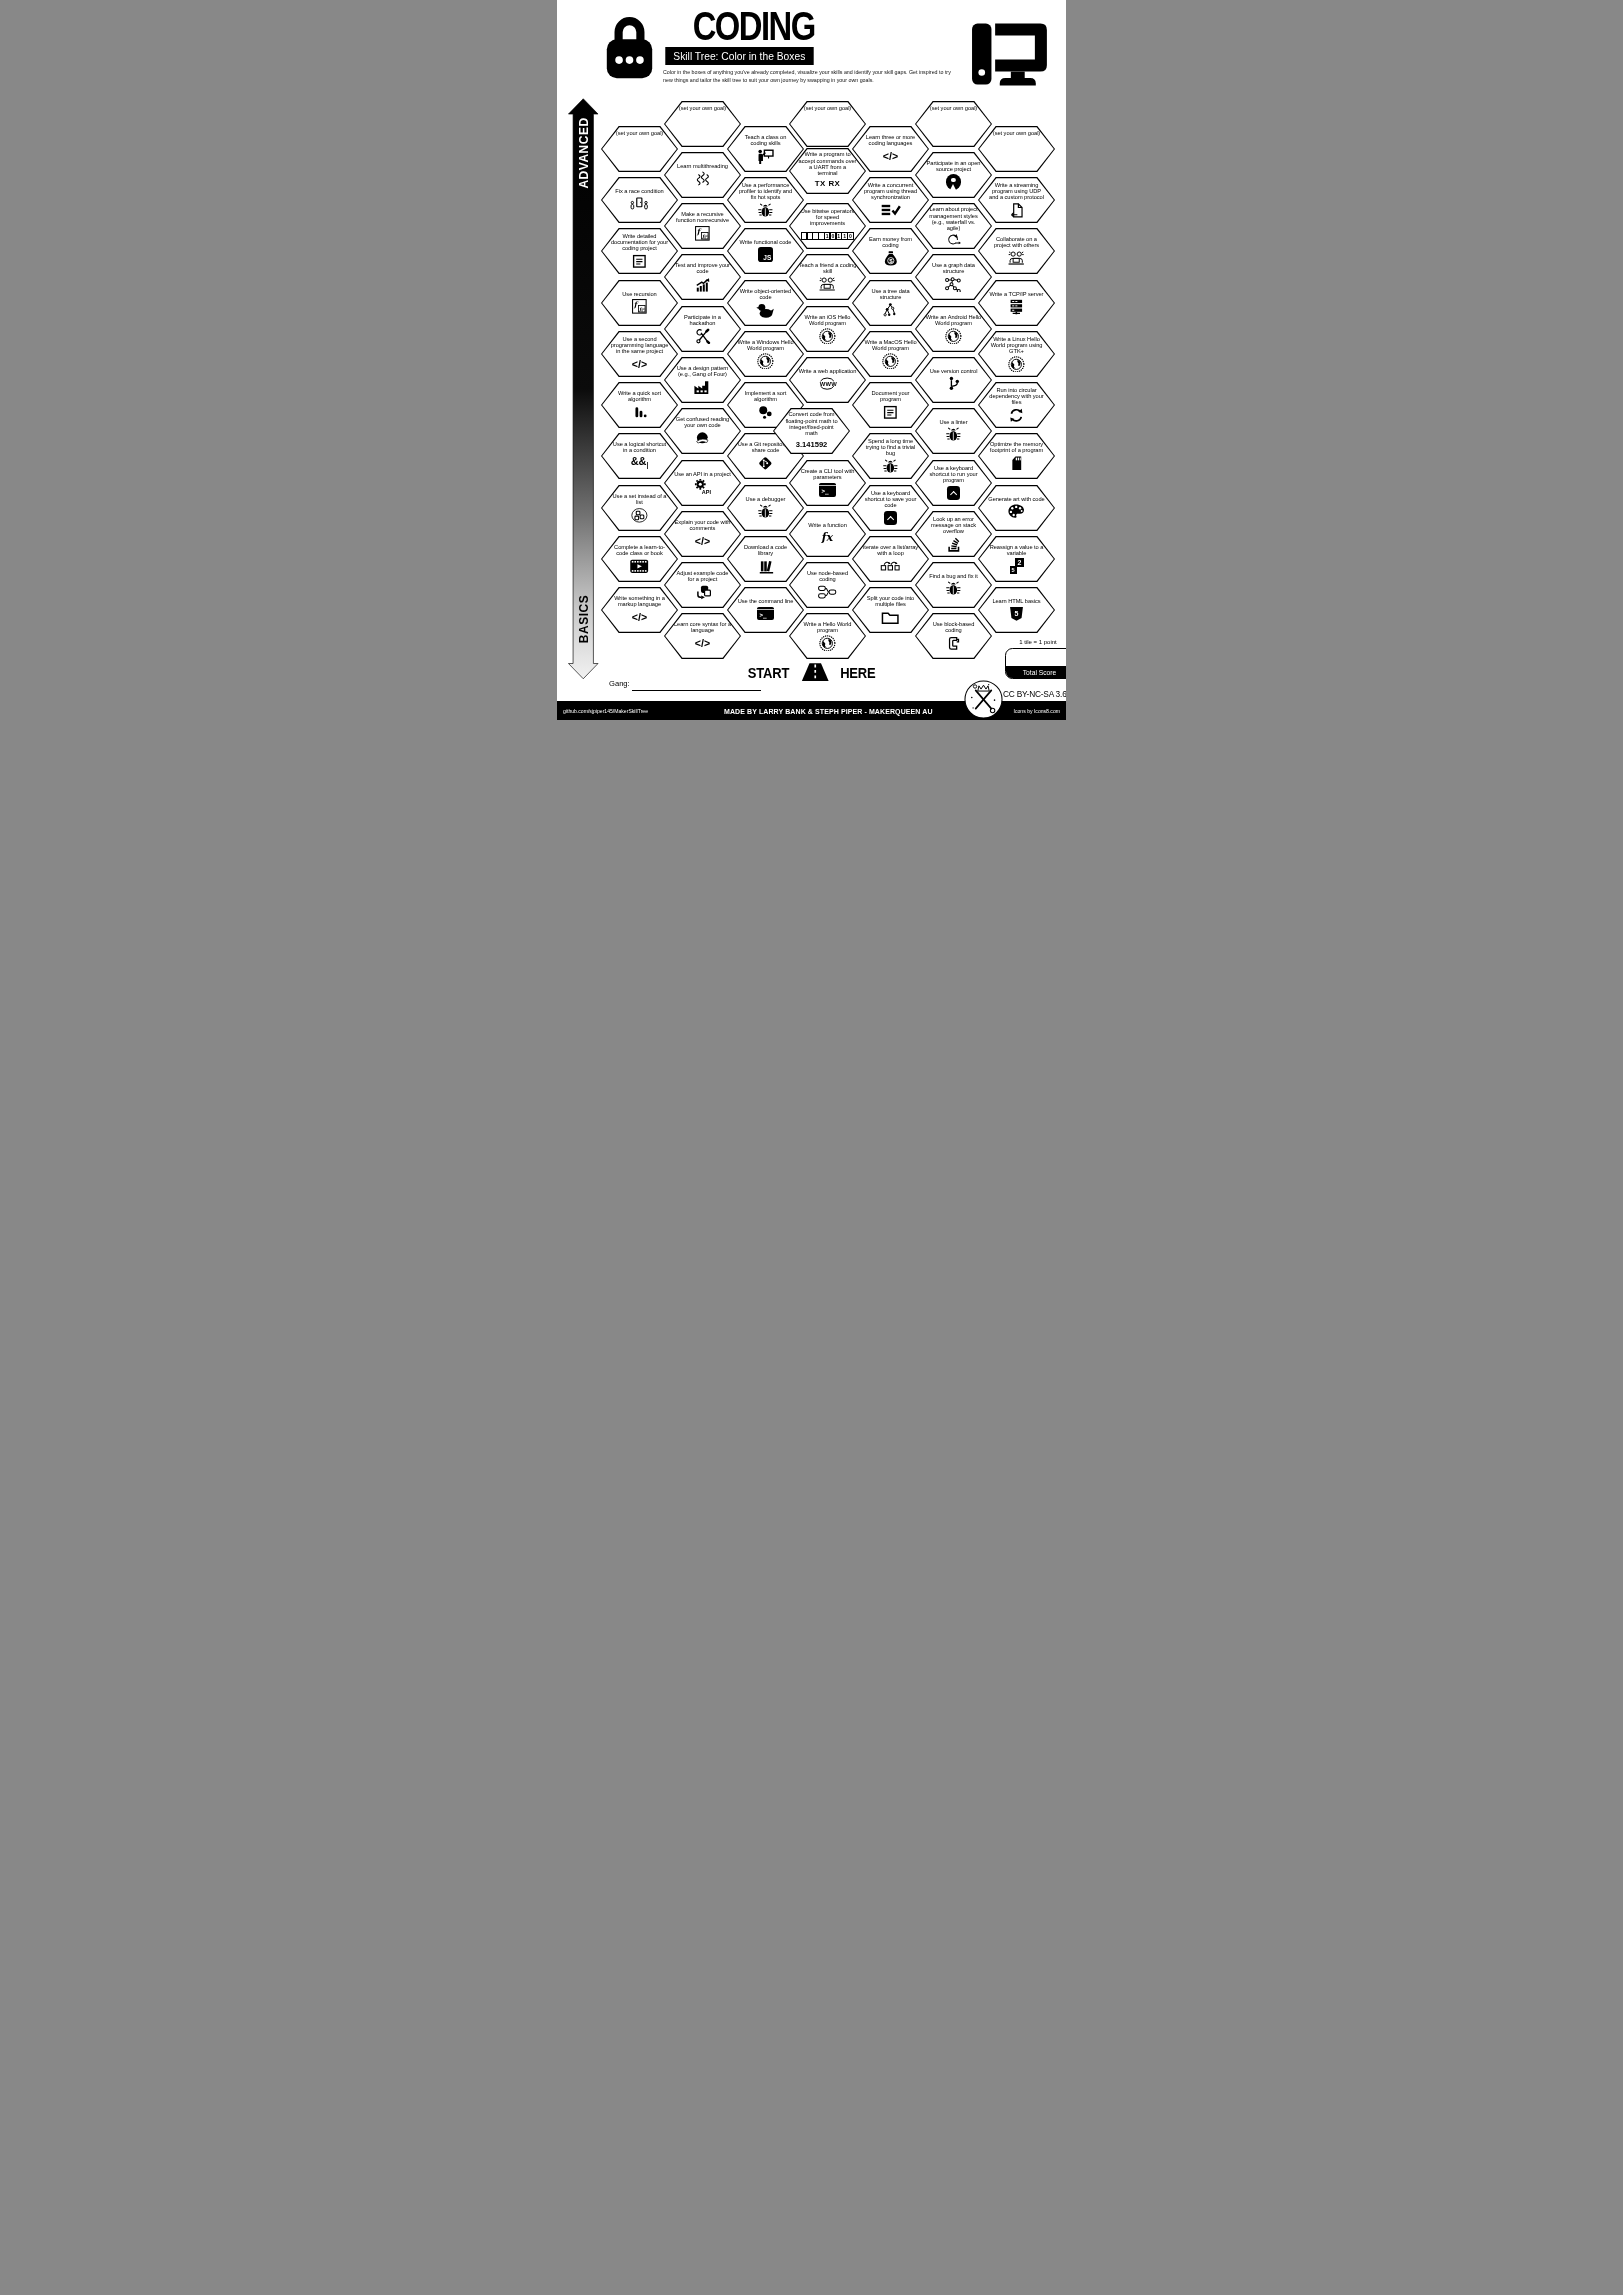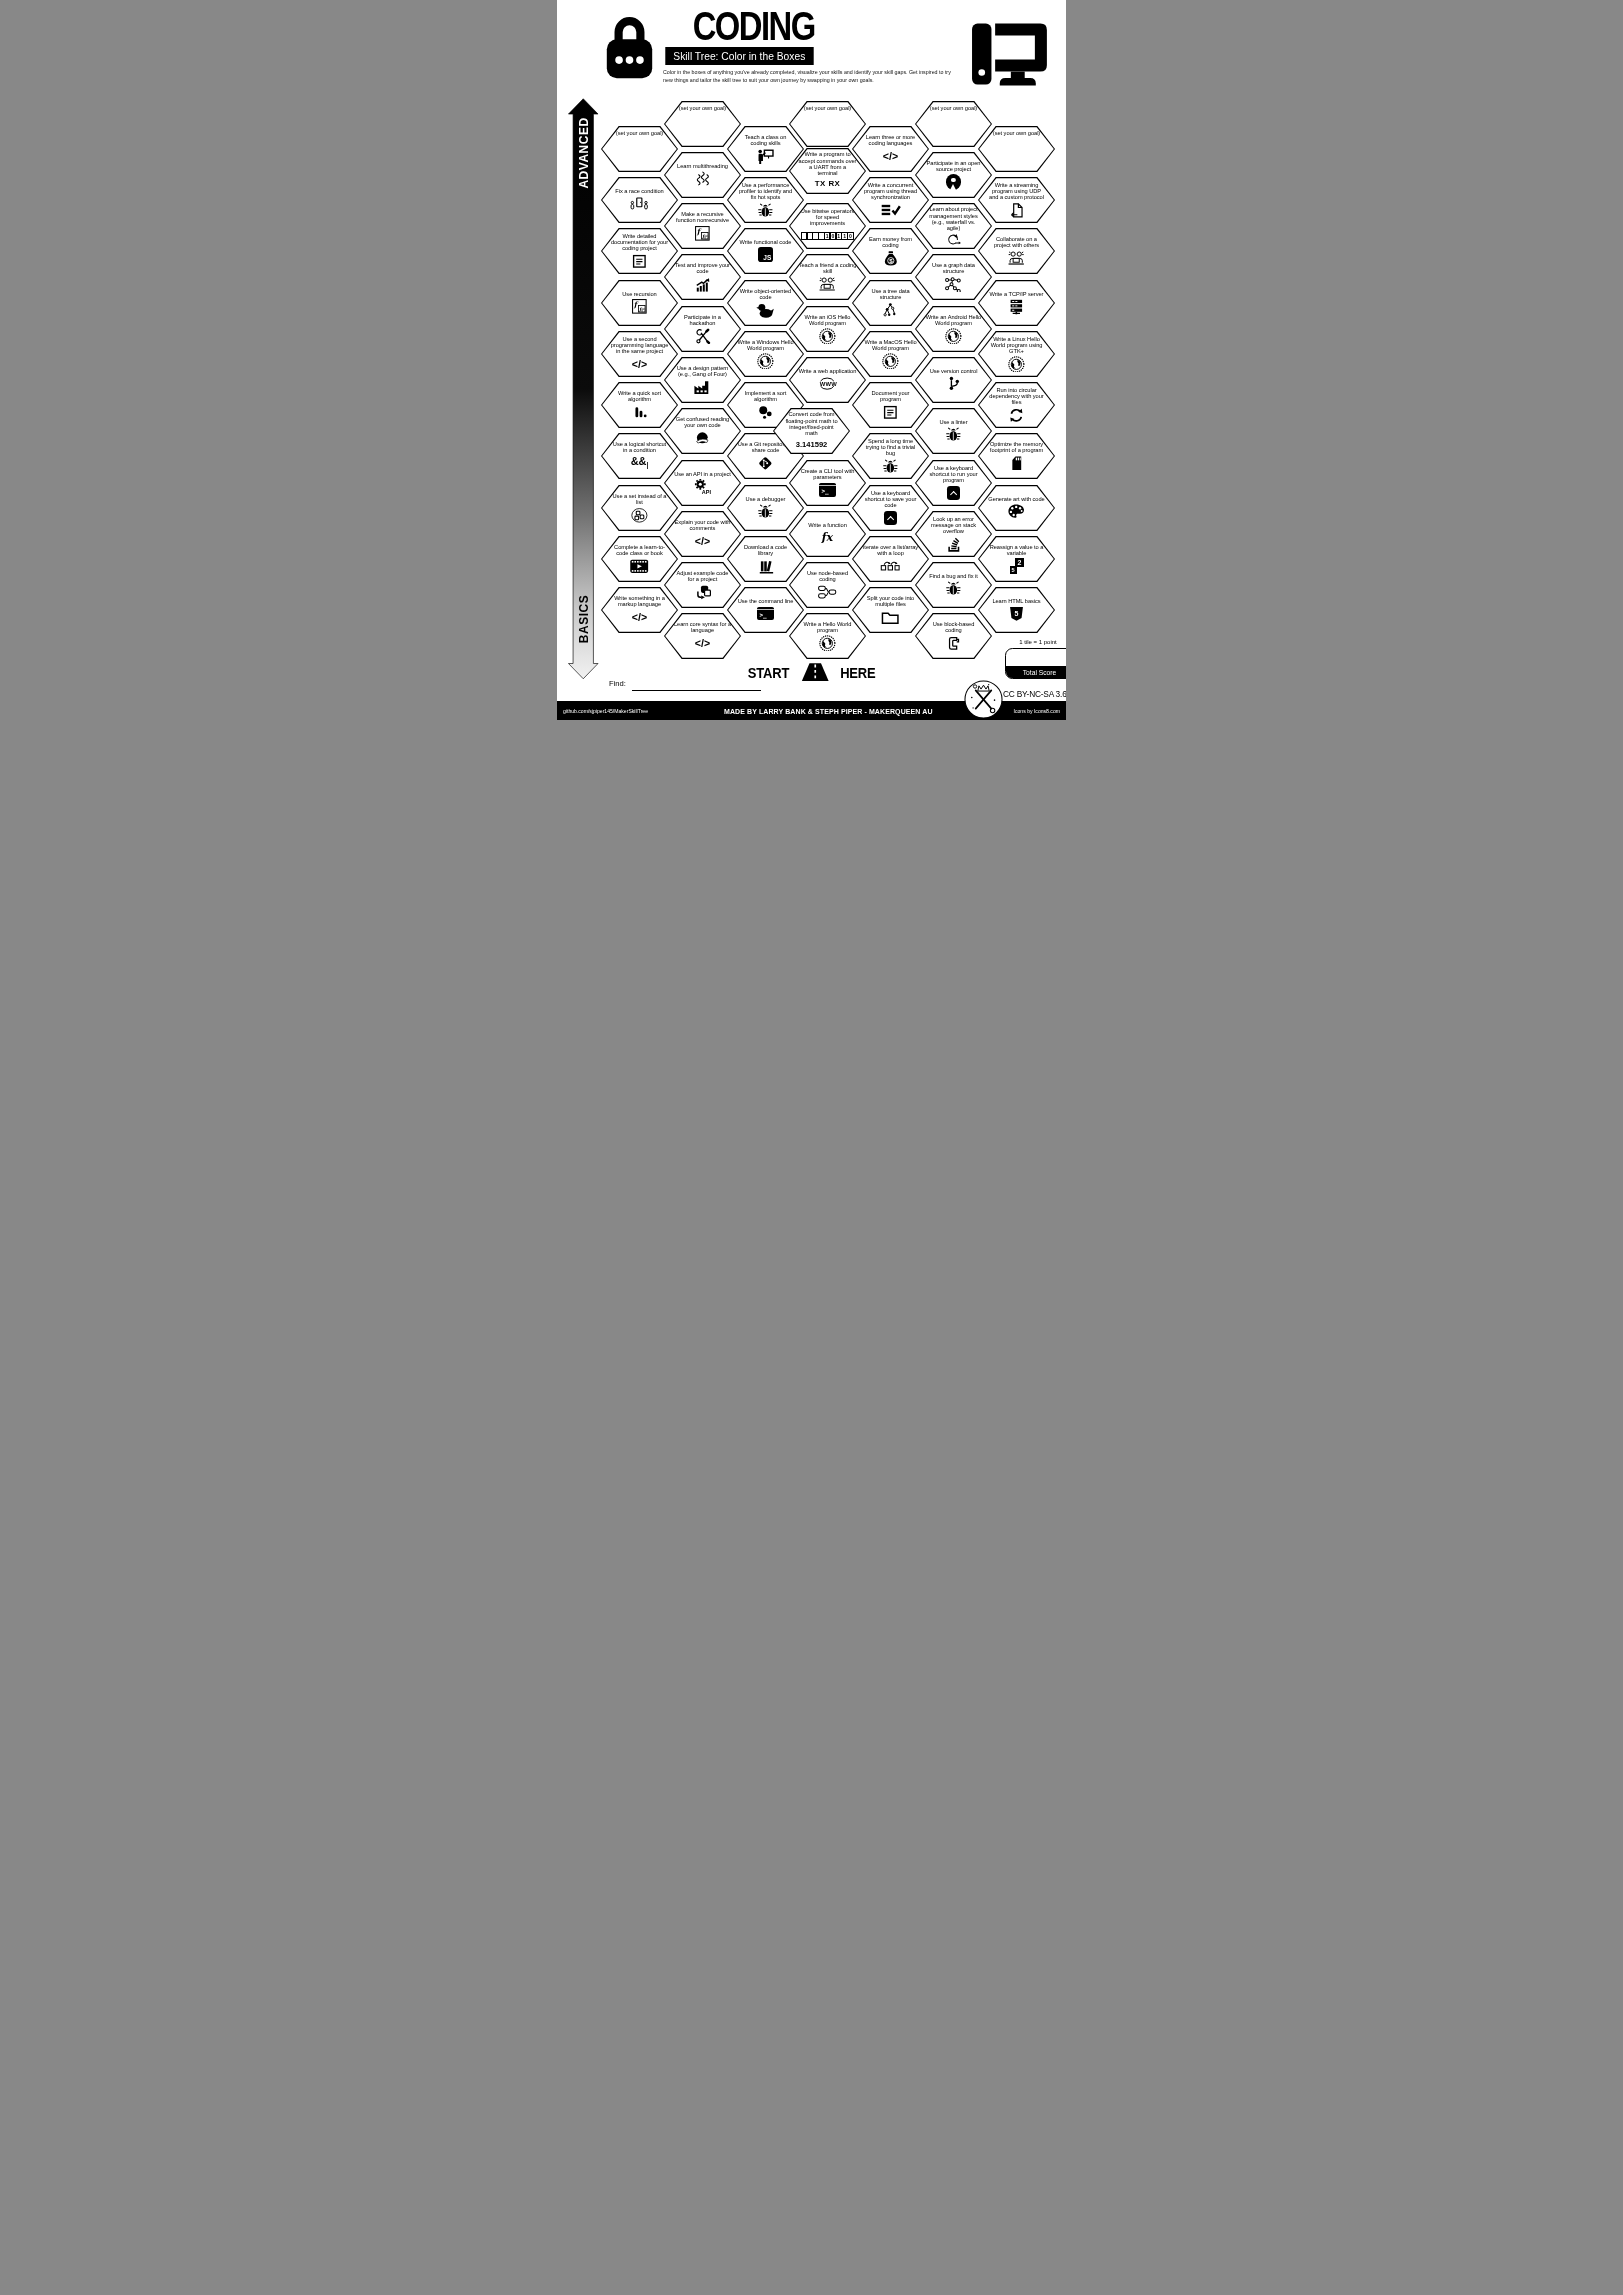--- a/index.html
+++ b/index.html
@@ -1067,21 +1067,21 @@
       </svg>
     </span>
     <span class="start-word">HERE</span>
   </div>
 
   <div class="score-note">1 tile = 1 point</div>
   <div class="score-box">
     <div class="score-bar">Total Score</div>
   </div>
 
-  <div class="namefield">Find:</div>
+  <div class="namefield">Gang:</div>
   <div class="nameline"></div>
 
   <div id="mqLogo">
     <svg width="39" height="39" viewBox="0 0 60 60">
       <circle cx="30" cy="30" r="28.5" fill="#fff" stroke="#000" stroke-width="1.6"></circle>
       <g stroke="#000" stroke-width="2.6" fill="none" stroke-linecap="round">
         <path d="M18 44 L42 16"></path>
           <path d="M18 16 L42 44"></path>
       </g>
       <path d="M23 9 l3.2 5 3.8 -6 3.8 6 3.2 -5 1.8 8 h-17.6 z" fill="none" stroke="#000" stroke-width="1.5"></path>

